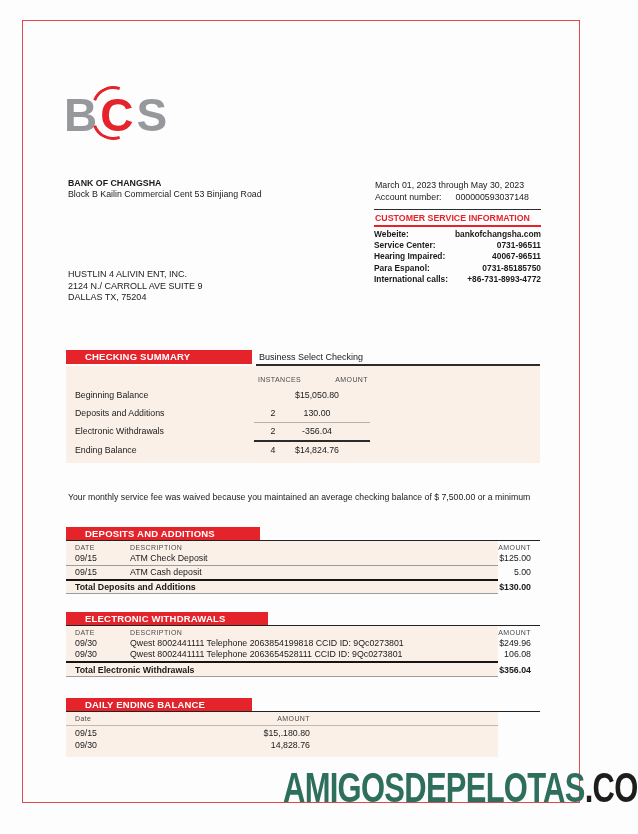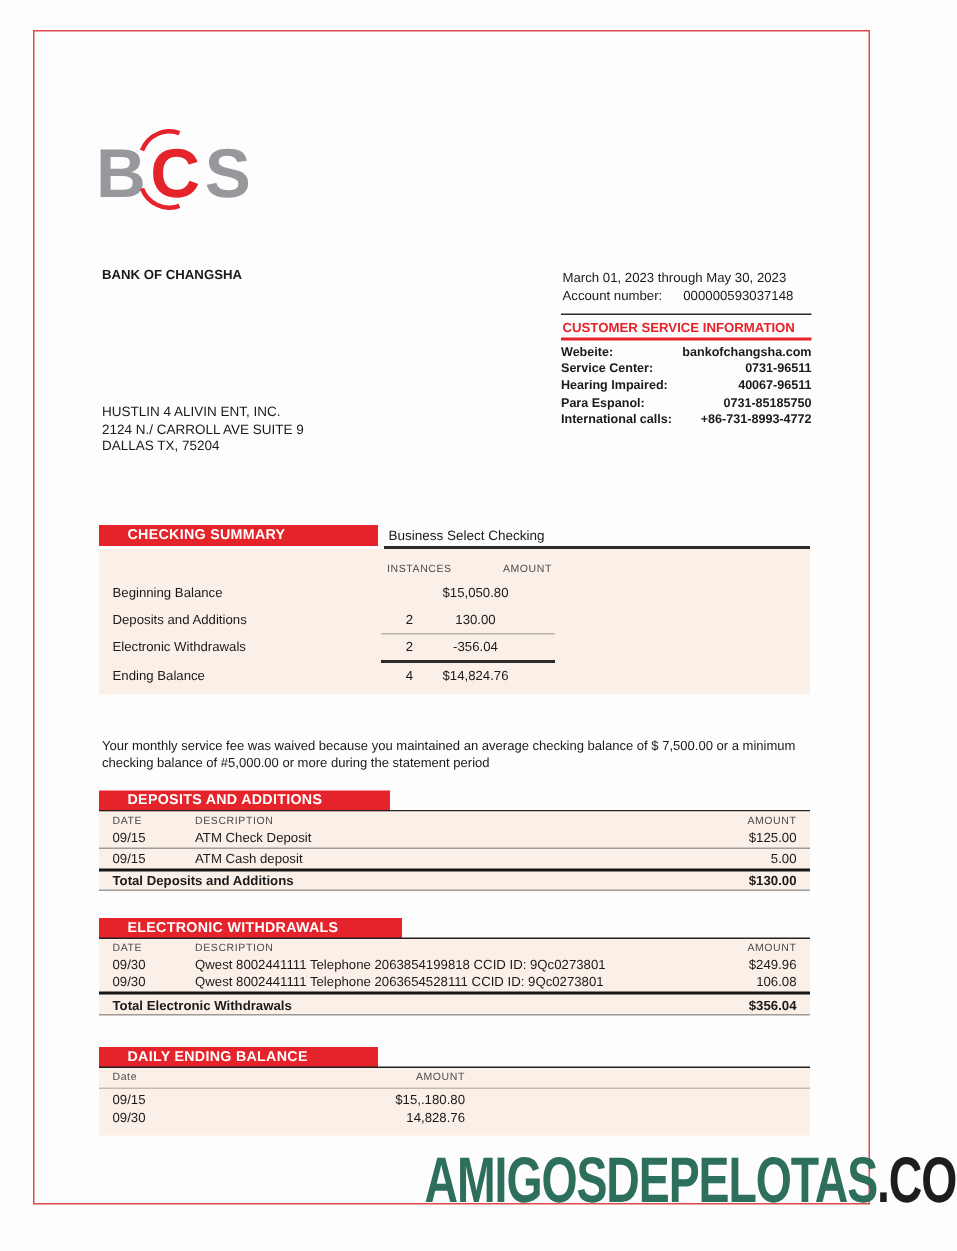--- a/index.html
+++ b/index.html
@@ -58,21 +58,21 @@
   .cs-row{position:absolute;left:0;width:100%;font-size:8.8px;}
   .cs-label{position:absolute;left:9px;white-space:nowrap;}
   .cs-inst{position:absolute;left:192px;width:30px;text-align:center;}
   .cs-amt{position:absolute;left:200px;width:102px;text-align:center;}
   .cs-line{position:absolute;left:188px;width:116px;height:1px;background:#b9b3ad;}
   .cs-line.dark{height:1.5px;background:#2b2b2b;}
 
   .fee-note{position:absolute;left:68px;top:492px;width:478px;font-size:8.7px;line-height:11px;}
 
   
-  .sec-block{position:absolute;left:66px;width:474px;background:var(--peach);}
+  .sec-block{position:absolute;left:66px;width:432px;background:var(--peach);}
   .t-row{position:absolute;left:0;width:100%;font-size:8.8px;white-space:nowrap;}
   .t-date{position:absolute;left:9px;}
   .t-desc{position:absolute;left:64px;}
   .t-amt{position:absolute;left:340px;width:125px;text-align:right;}
   .t-total-label{position:absolute;left:9px;font-weight:bold;}
   .t-total-amt{position:absolute;left:340px;width:125px;text-align:right;font-weight:bold;}
   .h-line{position:absolute;left:0;width:100%;height:1px;background:#9c9c9c;}
   .h-line.thick{height:2px;background:#161616;}
   .db-amt{position:absolute;left:144px;width:100px;text-align:right;}
 
@@ -94,20 +94,21 @@
         <span class="arc arc-top"></span>
         <span class="arc arc-bot"></span>
         <span>C</span>
       </span>
       <span class="l-gray">S</span>
     </div>
   </div>
 
   <div class="addr bank-addr">
     <div class="name">BANK OF CHANGSHA</div>
+    <div>Block B Kailin Commercial Cent 53 Binjiang Road</div>
   </div>
 
   <div class="stmt-info">
     <div>March 01, 2023 through May 30, 2023</div>
     <div class="acct-line">
       <span>Account number:</span>
       <span class="acct-num">000000593037148</span>
     </div>
   </div>
 
@@ -170,21 +171,20 @@
     <div class="cs-line dark" style="top:74px;"></div>
     <div class="cs-row" style="top:79px;">
       <span class="cs-label">Ending Balance</span>
       <span class="cs-inst">4</span>
       <span class="cs-amt">$14,824.76</span>
     </div>
   </div>
 
   <div class="fee-note">
     <div>Your monthly service fee was waived because you maintained an average checking balance of $ 7,500.00 or a minimum</div>
-    <div>checking balance of #5,000.00 or more during the statement period</div>
   </div>
 
   <div class="banner" style="left:66px;top:527px;width:194px;">DEPOSITS AND ADDITIONS</div>
   <div class="sec-line" style="top:539.5px;"></div>
   <div class="sec-block" style="top:541px;height:53px;">
     <div class="col-head" style="left:9px;top:3px;">DATE</div>
     <div class="col-head" style="left:64px;top:3px;">DESCRIPTION</div>
     <div class="col-head" style="left:340px;top:3px;width:125px;text-align:right;">AMOUNT</div>
     <div class="t-row" style="top:12px;">
       <span class="t-date">09/15</span>

